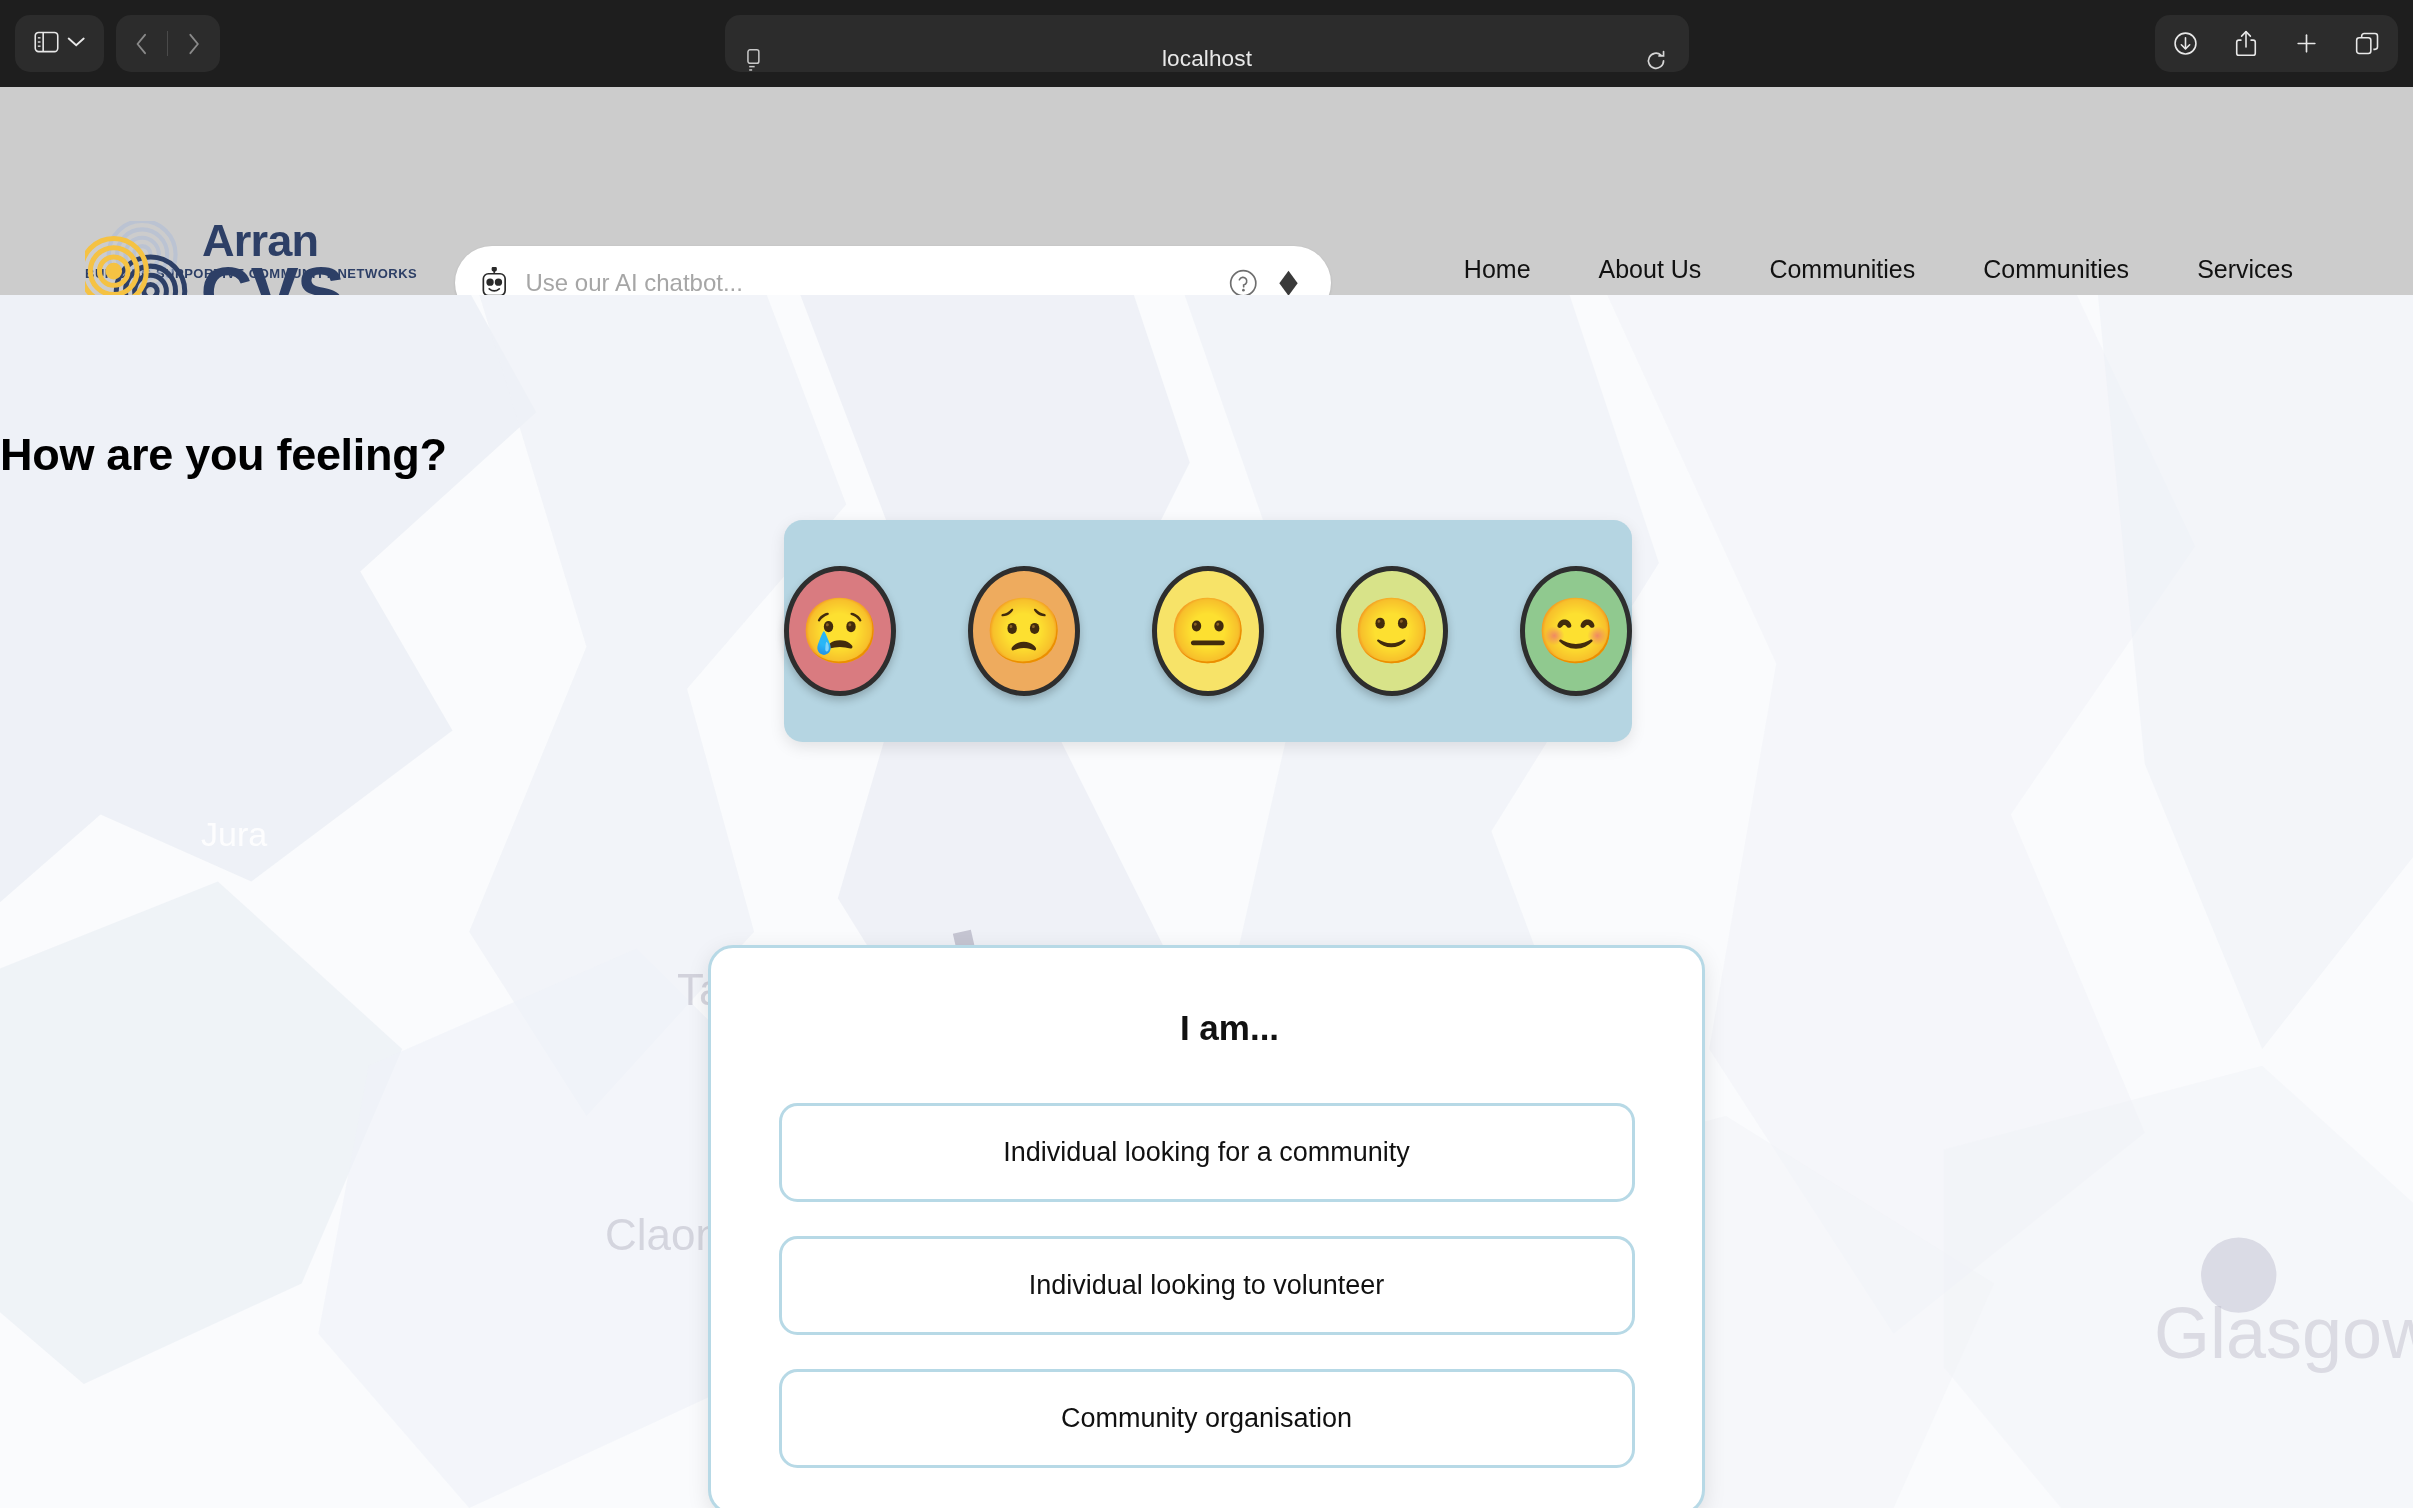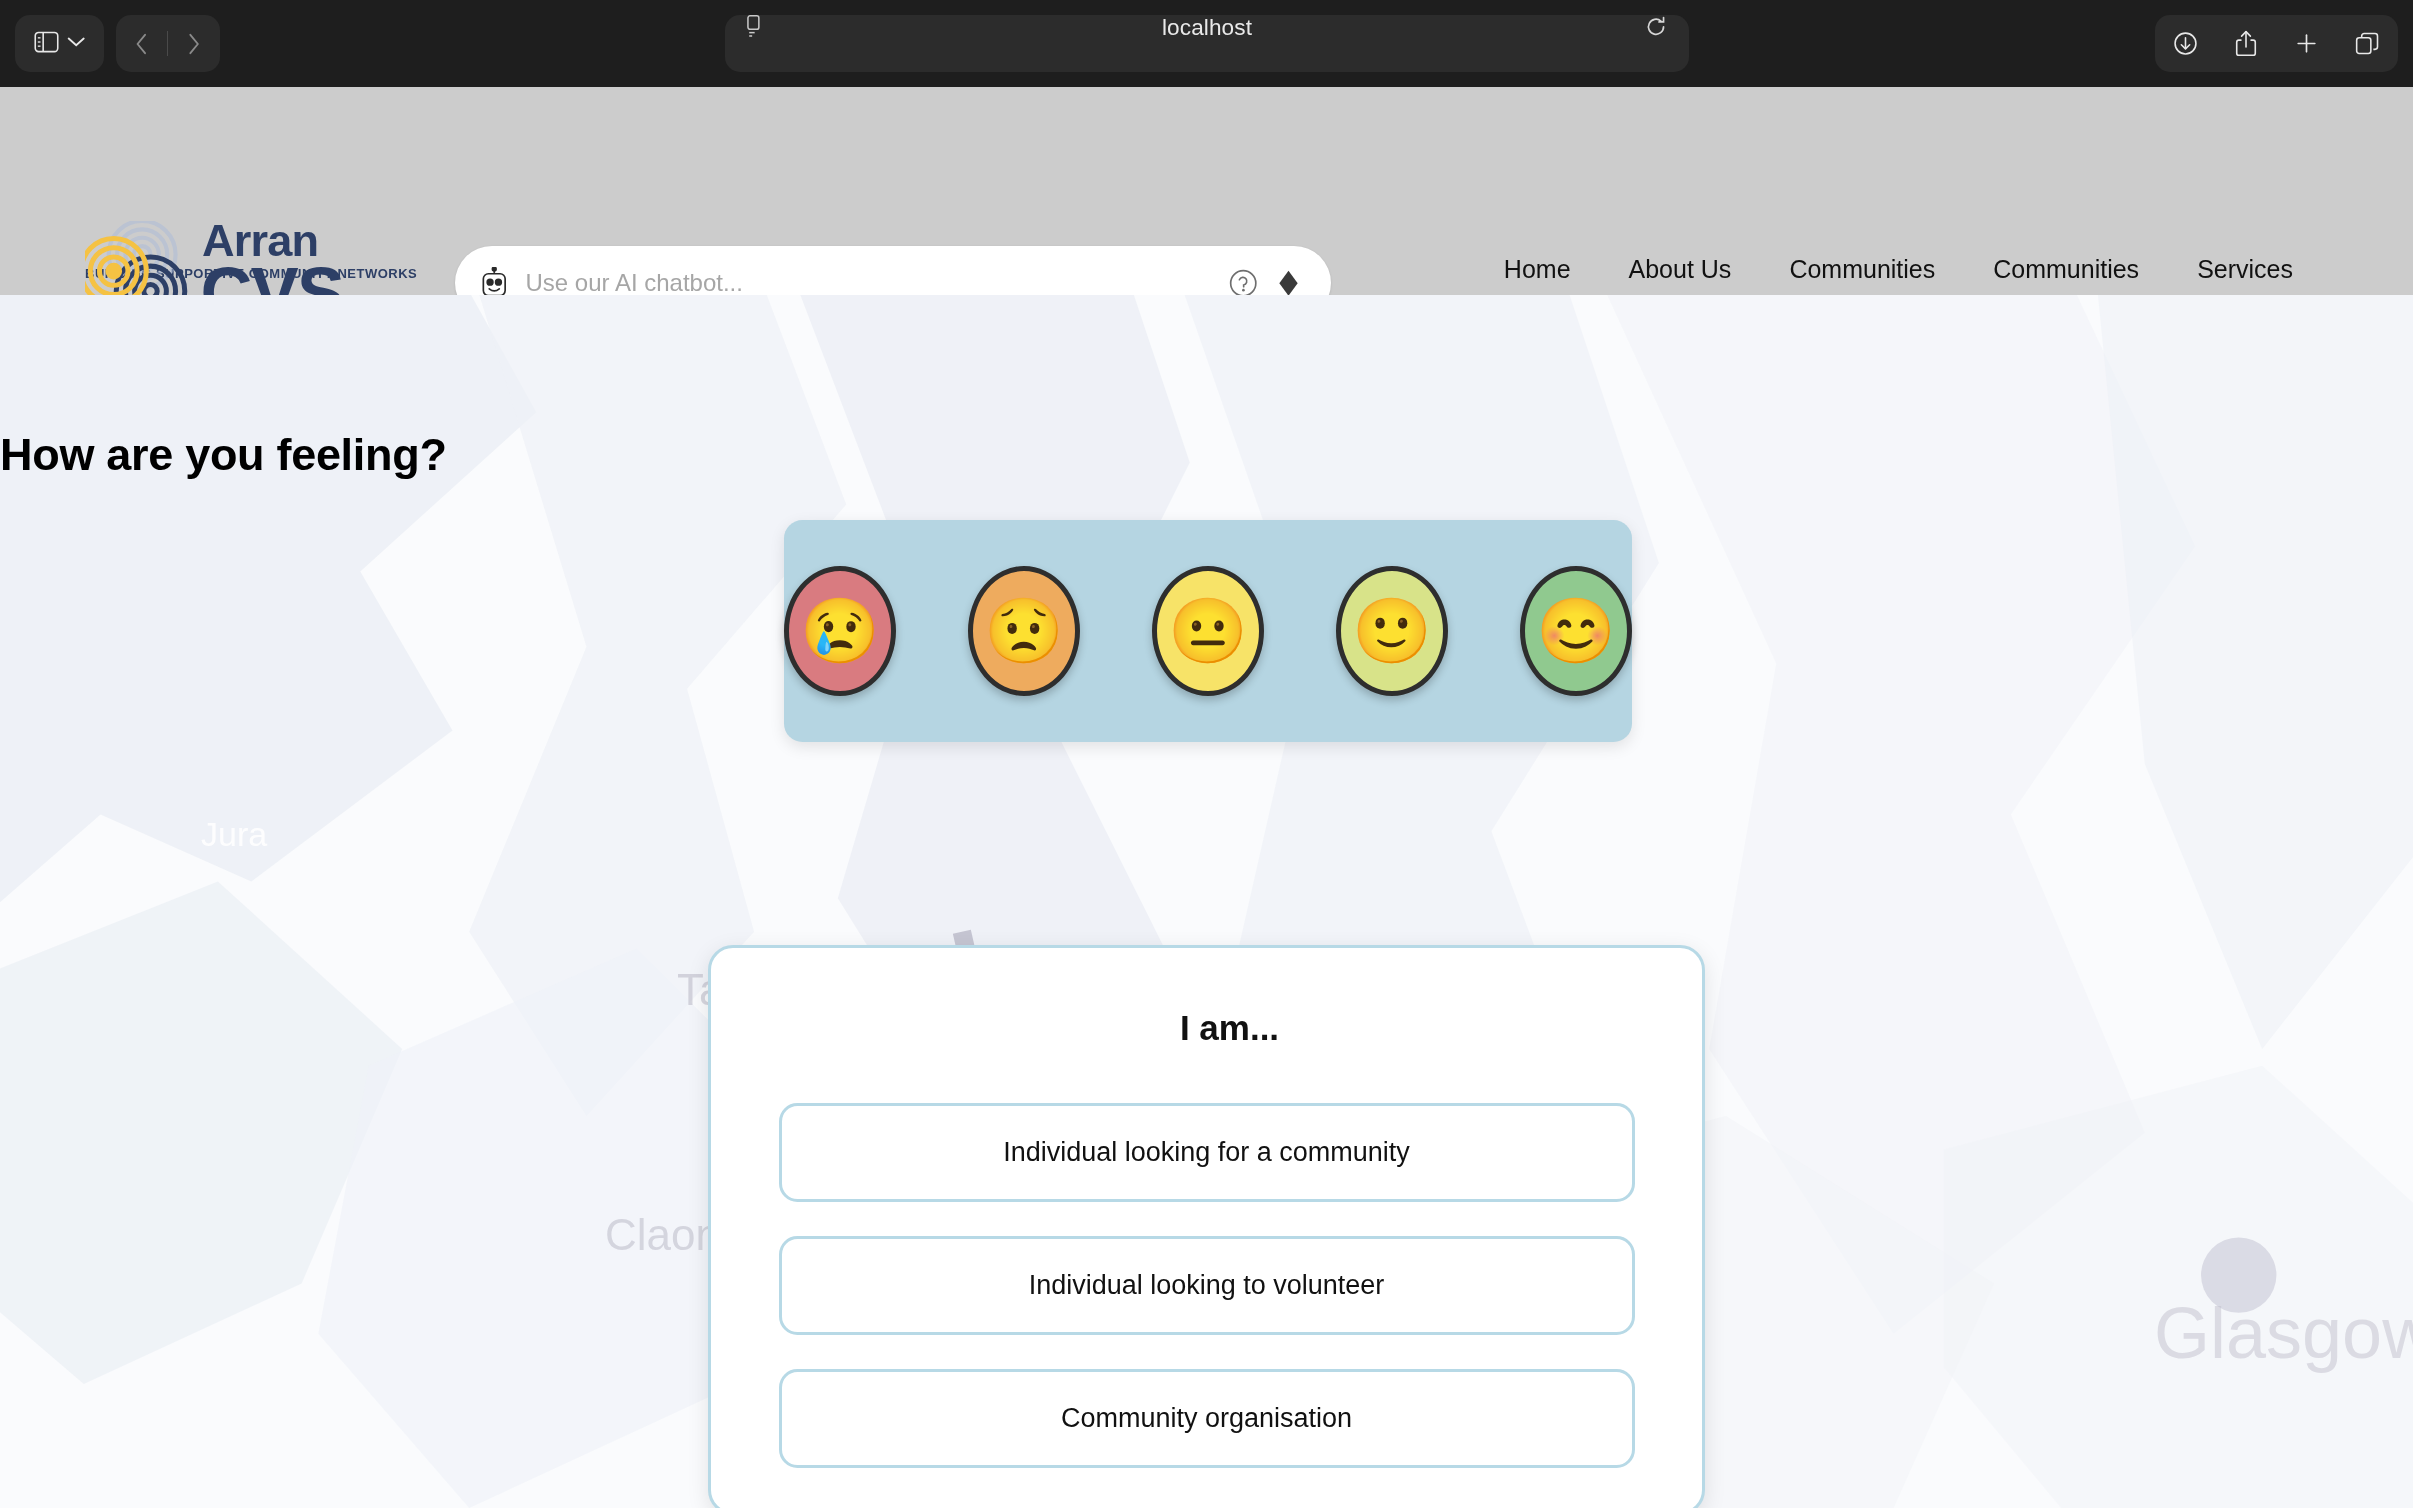--- a/index.html
+++ b/index.html
@@ -22,21 +22,21 @@
   }
   .tb-left{ position:absolute; left:15px; display:flex; align-items:center; gap:11.7px; }
   .sidebar-btn{ width:89px; display:flex; align-items:center; justify-content:center; gap:8.4px; }
   .navs-btn{ width:104px; display:flex; align-items:center; justify-content:center; gap:0px; }
   .nav-arrow{ width:52px; display:flex; align-items:center; justify-content:center; color:#e8e8e8; }
   .nav-arrow.disabled{ color:#8a8a8a; }
   .nav-sep{ width:0.8px; height:25px; background:#4a4a4a; }
   .urlbar{
     position:absolute; left:725px; width:964px; height:57px;
     border-radius:15px; background:#2c2c2c;
-    display:flex; align-items:flex-start;
+    display:flex; align-items:flex-end;
   }
   .url-left-icon{ position:absolute; left:22px; color:#c9c9c9; display:flex; }
   .url-text{
     flex:1; text-align:center; color:#e9e9e9;
     font-size:22.6px; letter-spacing:0.1px;
   }
   .url-reload{ position:absolute; right:22px; color:#d6d6d6; display:flex; }
   .tb-right{ position:absolute; right:15px; display:flex; align-items:center; }
   .right-pill{ width:243px; display:flex; align-items:center; justify-content:space-around; color:#e8e8e8; }
   .right-pill .tb-ico{ display:flex; align-items:center; justify-content:center; width:49px; height:49px; }
@@ -72,21 +72,21 @@
     flex:1; border:none; outline:none; background:transparent;
     font-family:"Liberation Sans", sans-serif;
     font-size:24px; color:#333; margin-left:17px;
   }
   .search-input::placeholder{ color:#a6a6a6; }
   .search-help{ margin-right:18.4px; display:flex; align-items:center; }
   .search-spark{ margin-right:30px; display:flex; align-items:center; }
 
   .nav{
     position:absolute; right:91px; top:168px;
-    display:flex; align-items:center; gap:0;
+    display:flex; align-items:center; gap:10px;
   }
   .nav a{
     color:#111; text-decoration:none; font-size:25px;
     padding:0 29px; white-space:nowrap;
   }
 
   
   .map-bg{
     position:absolute; top:295px; left:0; width:2413px; height:1213px;
     background:linear-gradient(135deg,#fbfcfe 0%,#f3f6fa 55%,#eef2f8 100%);

